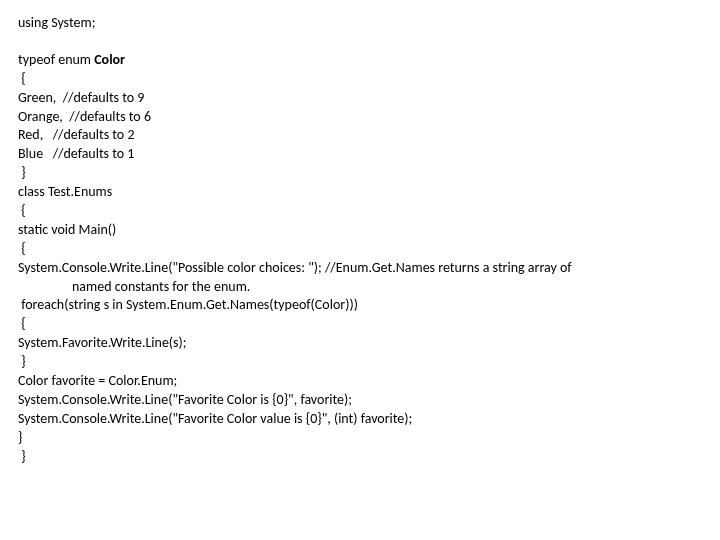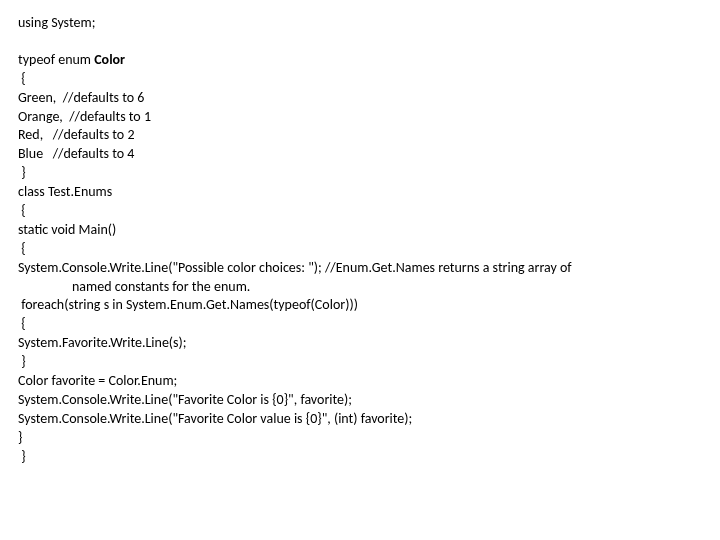--- a/index.html
+++ b/index.html
@@ -34,24 +34,24 @@
 <body>
 
 <div class="page">
 
   <div class="line">using System;</div>
 
   <div class="spacer"></div>
 
   <div class="line"><span>typeof enum </span><span class="bold">Color</span></div>
   <div class="line"> {</div>
-  <div class="line">Green,  //defaults to 6</div>
-  <div class="line">Orange,  //defaults to 1</div>
+  <div class="line">Green,  //defaults to 9</div>
+  <div class="line">Orange,  //defaults to 6</div>
   <div class="line">Red,   //defaults to 2</div>
-  <div class="line">Blue   //defaults to 4</div>
+  <div class="line">Blue   //defaults to 1</div>
   <div class="line"> }</div>
   <div class="line">class Test.Enums</div>
   <div class="line"> {</div>
   <div class="line">static void Main()</div>
   <div class="line"> {</div>
   <div class="hang">System.Console.Write.Line("Possible color choices: "); //Enum.Get.Names returns a string array of named constants for the enum.</div>
   <div class="line"> foreach(string s in System.Enum.Get.Names(typeof(Color)))</div>
   <div class="line"> {</div>
   <div class="line">System.Favorite.Write.Line(s);</div>
   <div class="line"> }</div>

